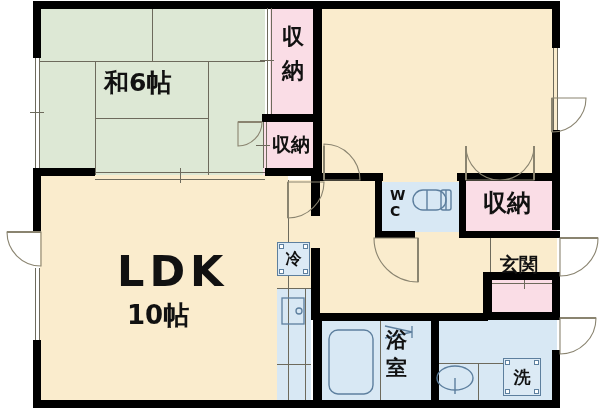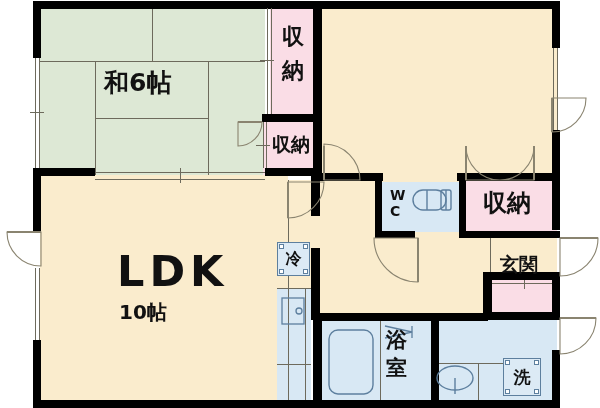--- a/index.html
+++ b/index.html
@@ -252,21 +252,21 @@
       <span class="corner c2"></span>
     <span class="corner c3"></span>
       <span class="corner c4"></span>
     <span>洗</span>
   </div>
 
   <div class="label jp" style="left:104px; top:70px; font-size:25px;">和6帖</div>
 
 
   <div class="label" style="left:117px; top:250px; font-size:43px; letter-spacing:5px;">LDK</div>
-  <div class="label jp" style="left:119px; top:302px; font-size:20px;">10帖</div>
+  <div class="label jp" style="left:127px; top:302px; font-size:26px;">10帖</div>
 
   <div class="label jp" style="left:386px; top:330px; font-size:21px;">浴</div>
   <div class="label jp" style="left:386px; top:358px; font-size:21px;">室</div>
 
 
   <div class="label jp" style="left:500px; top:247px; font-size:19px;margin-top:8px;">玄関</div>
 
   <div class="label" style="left:390px; top:188px; font-size:14px;">W</div>
   <div class="label" style="left:390px; top:204px; font-size:14px;">C</div>
 

